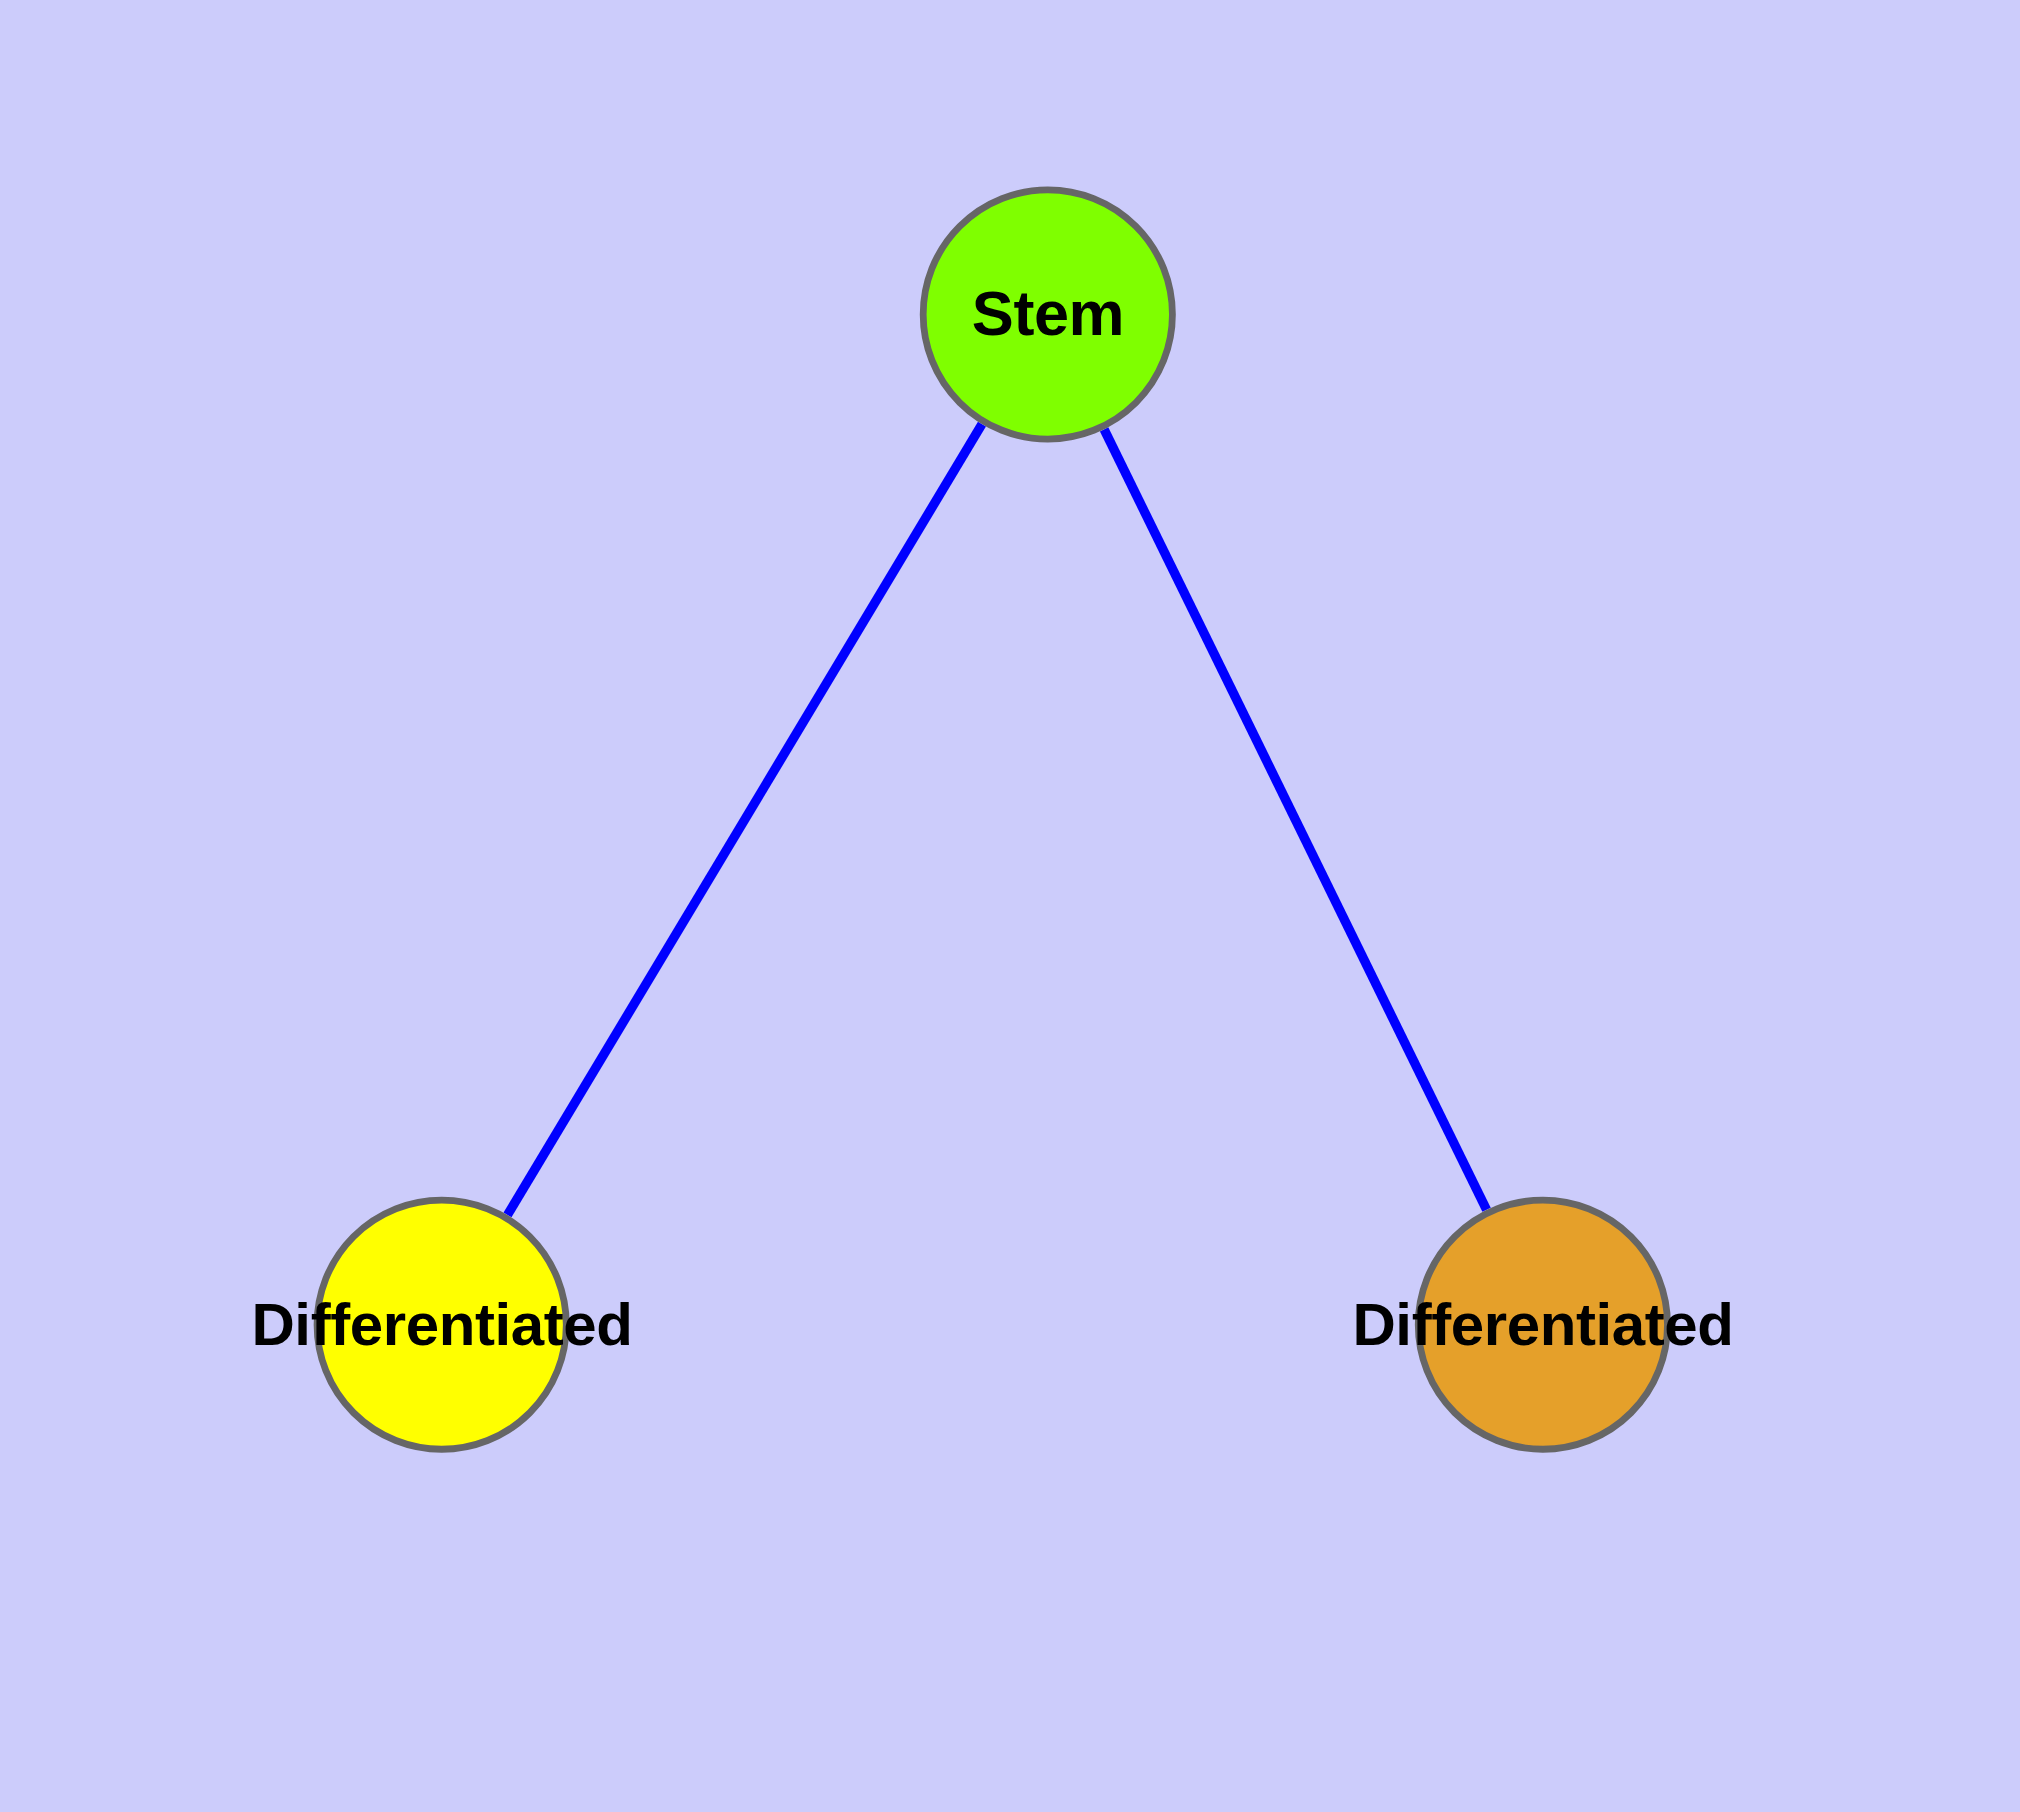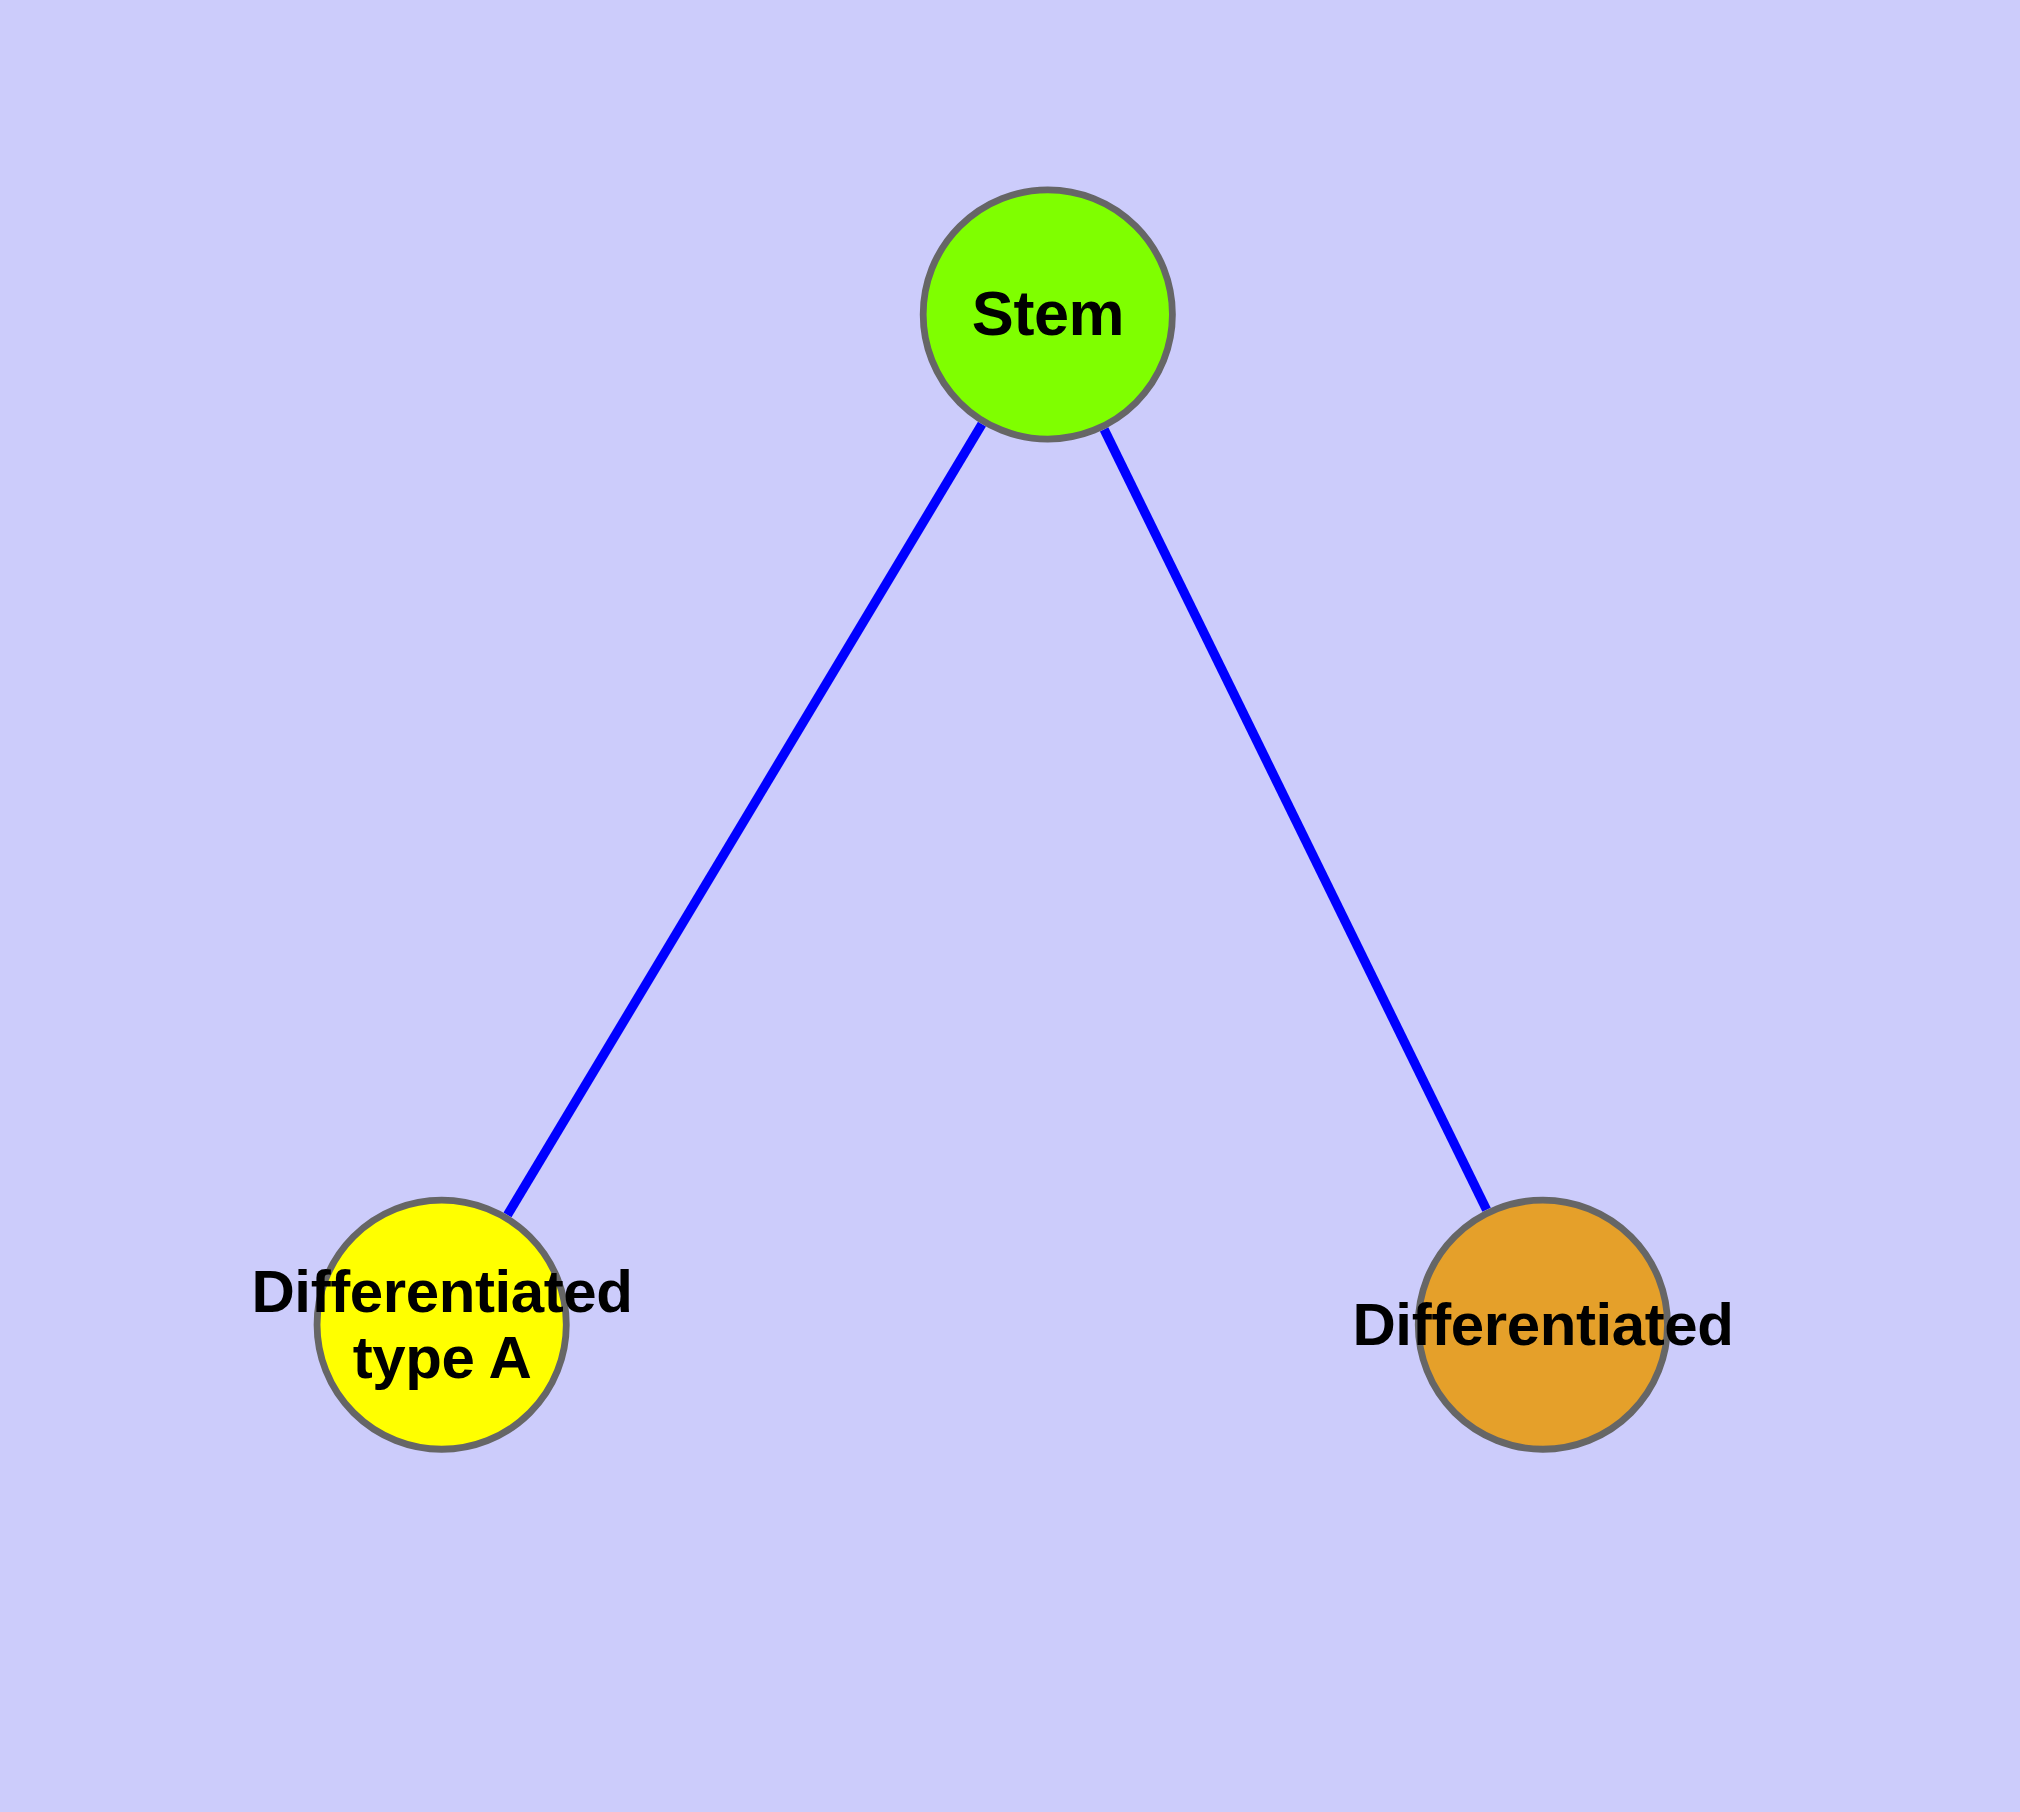--- a/index.html
+++ b/index.html
@@ -59,18 +59,18 @@
       </g>
     <g id="nodes-layer">
         <circle cx="1236" cy="371" r="147" fill="#7FFF00" stroke="#666666" stroke-width="8"></circle>
         <circle cx="521" cy="1563" r="147" fill="#FFFF00" stroke="#666666" stroke-width="8"></circle>
         <circle cx="1820" cy="1563" r="147" fill="#E5A02A" stroke="#666666" stroke-width="8"></circle>
       </g>
   </svg>
 
   <div id="labels-layer">
       <div class="node-label label-stem" style="left: 1048px; top: 314px; color: rgb(0, 0, 0);"><div>Stem</div></div>
-      <div class="node-label label-diff" style="left: 442px; top: 1325px; color: rgb(0, 0, 0);"><div>Differentiated</div><div>type A</div></div>
+      <div class="node-label label-diff" style="left: 442px; top: 1325px; color: rgb(0, 0, 0);"><div>Differentiated</div></div>
       <div class="node-label label-diff" style="left: 1543px; top: 1325px; color: rgb(0, 0, 0);"><div>Differentiated</div></div>
     </div>
 
 </div>
 
 
 </body></html>

